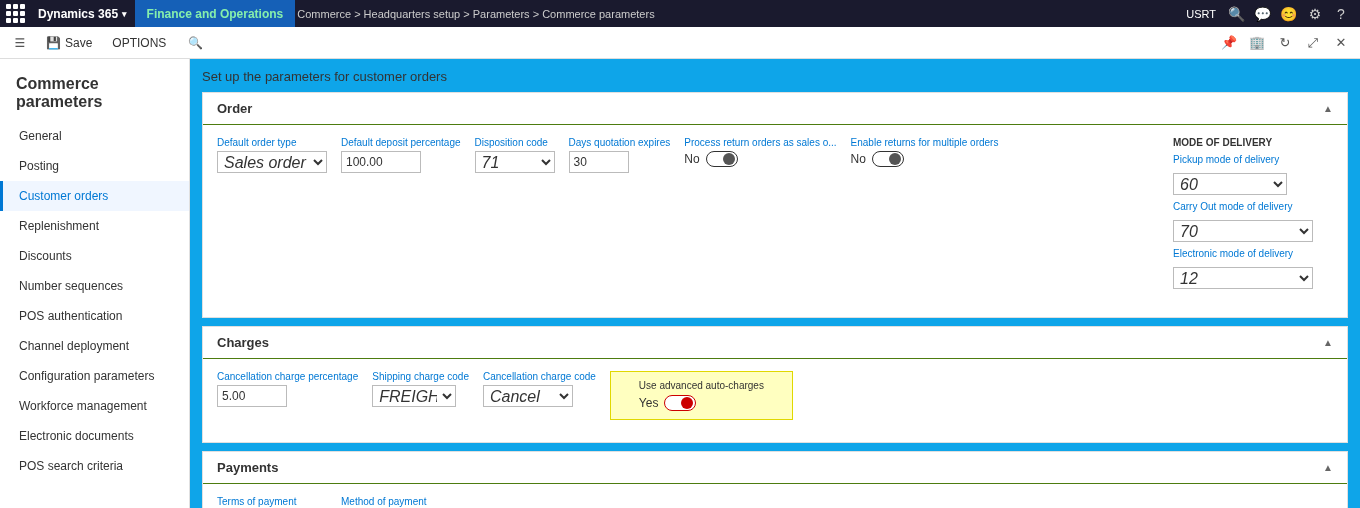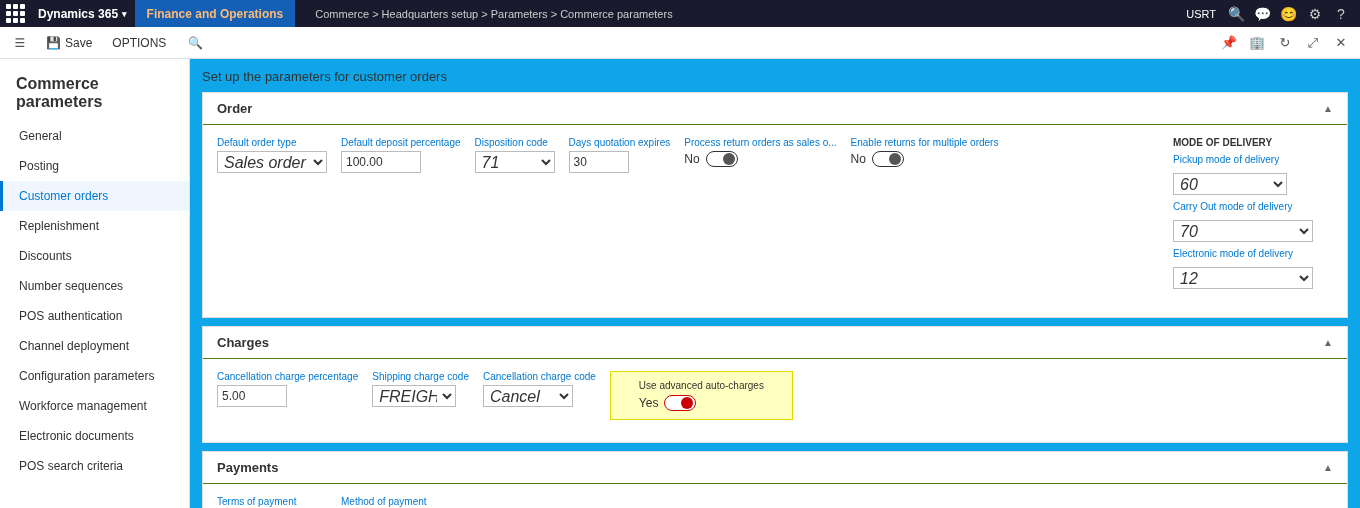--- a/index.html
+++ b/index.html
@@ -16,24 +16,24 @@
     }
     .waffle-icon { display: grid; grid-template-columns: repeat(3,5px); gap: 2px; }
     .waffle-dot { width: 5px; height: 5px; background: #fff; border-radius: 1px; }
     .top-bar-dynamics {
       display: flex; align-items: center; padding: 0 8px; height: 100%;
       font-size: 12px; font-weight: 600; color: #fff; white-space: nowrap;
     }
     .dynamics-chevron { margin-left: 4px; font-size: 9px; }
     .top-bar-fo {
       background: #1560b7; height: 100%; display: flex; align-items: center;
-      padding: 0 12px; font-size: 12px; font-weight: 600; color: #fdba74;
+      padding: 0 12px; font-size: 12px; font-weight: 600; color: #86efac;
     }
     .top-bar-breadcrumb {
-      flex: 1; padding: 0 20px; font-size: 11px; color: #ccc;
+      flex: 1; padding: 0 2px; font-size: 11px; color: #ccc;
       display: flex; align-items: flex-end;
     }
     .top-bar-right {
       display: flex; align-items: center; gap: 4px; padding-right: 8px;
     }
     .top-bar-right span {
       font-size: 11px; color: #fff; padding: 0 6px; cursor: pointer;
     }
     .top-bar-icon {
       width: 22px; height: 22px; display: flex; align-items: center; justify-content: center;

